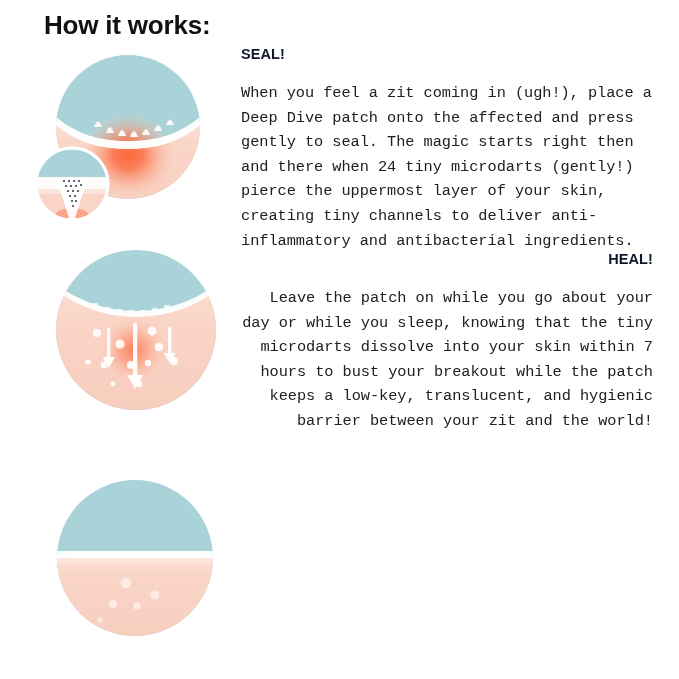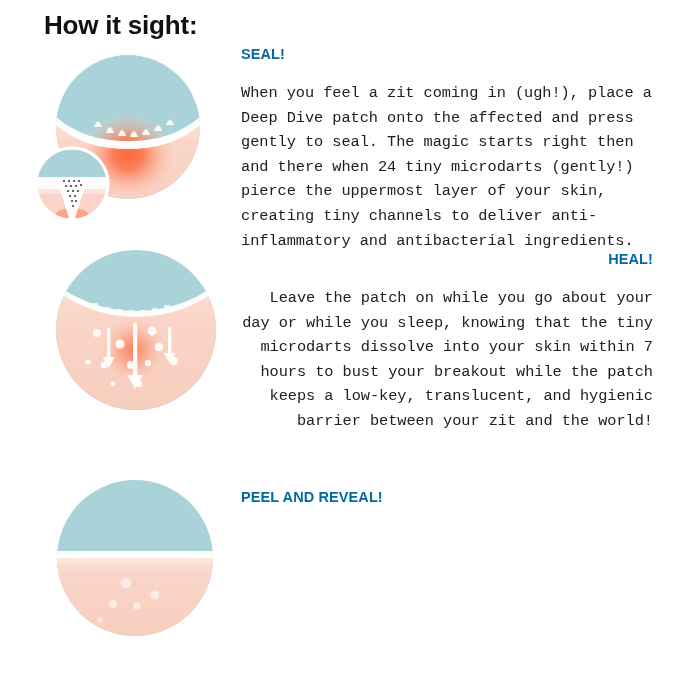--- a/index.html
+++ b/index.html
@@ -55,21 +55,21 @@
     left: 241px;
     width: 412px;
   }
   #step-0 .copy { top: 0px; }
   #step-1 .copy { top: 5px; }
   #step-2 .copy { top: 18px; }
 
   .step-heading {
     font-size: 14.5px;
     font-weight: bold;
-    color: #0369a1;
+    color: #0f172a;
     letter-spacing: 0.1px;
     margin: 0 0 18px 0;
     line-height: 18px;
   }
   .step-body {
     font-size: 15.3px;
     line-height: 24.6px;
     color: #202020;
     margin: 0;
     font-weight: 400;
@@ -77,21 +77,21 @@
     font-family: Liberation Mono, monospace;
   }
 
   svg { display: block; }
 </style>
 </head>
 <body>
 
 <div class="page">
 
-  <div class="page-title">How it sight:</div>
+  <div class="page-title">How it works:</div>
 
   <div class="step" id="step-0">
 
     <div class="figure">
       <svg width="230" height="195" viewBox="0 0 230 195">
         <defs>
           <clipPath id="clipMain1">
             <circle cx="128" cy="82" r="72"></circle>
           </clipPath>
           <clipPath id="clipInset1">
@@ -283,17 +283,16 @@
             <circle cx="155" cy="125" r="4.6"></circle>
             <circle cx="113" cy="134" r="4.2"></circle>
             <circle cx="137" cy="136" r="3.8"></circle>
             <circle cx="100" cy="150" r="2.6"></circle>
           </g>
         </g>
       </svg>
     </div>
 
     <div class="copy">
-      <p class="step-heading">PEEL AND REVEAL!</p>
     </div>
   </div>
 
 </div>
 
 </body></html>

